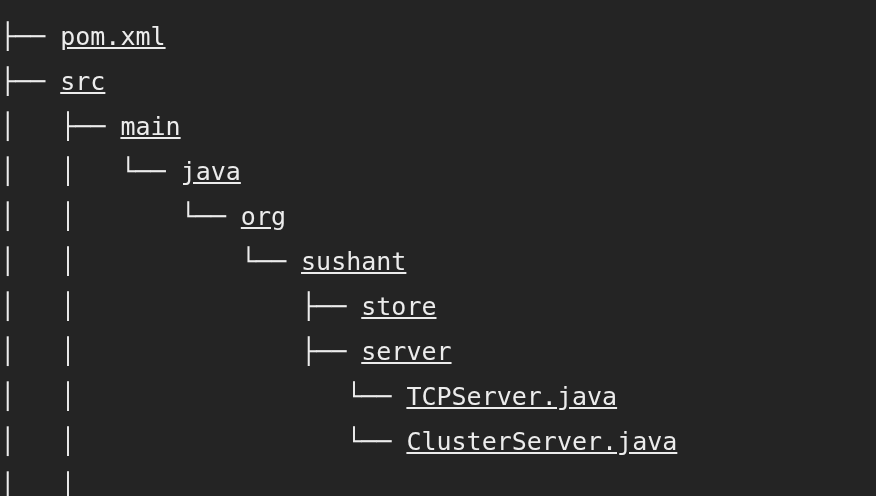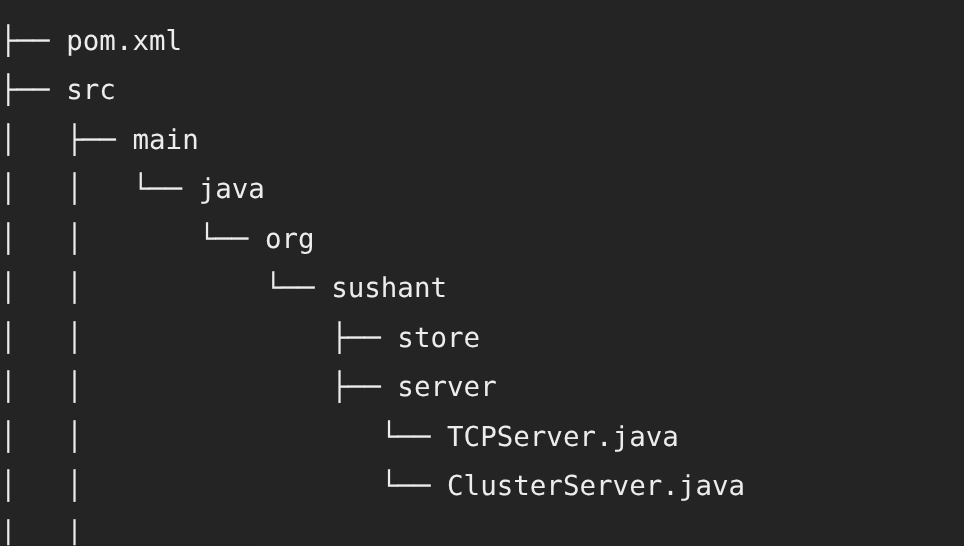--- a/index.html
+++ b/index.html
@@ -33,20 +33,21 @@
   .tree-row {
     display: block;
     height: 45px;
     white-space: pre;
   }
   .tree-prefix {
     white-space: pre;
   }
   .tree-name {
     white-space: pre;
+    text-decoration: underline;
   }
 </style>
 </head>
 <body>
 
 <div id="screen">
   <pre id="tree"><span class="tree-row"><span class="tree-prefix">├── </span><span class="tree-name">pom.xml</span></span><span class="tree-row"><span class="tree-prefix">├── </span><span class="tree-name">src</span></span><span class="tree-row"><span class="tree-prefix">│   ├── </span><span class="tree-name">main</span></span><span class="tree-row"><span class="tree-prefix">│   │   └── </span><span class="tree-name">java</span></span><span class="tree-row"><span class="tree-prefix">│   │       └── </span><span class="tree-name">org</span></span><span class="tree-row"><span class="tree-prefix">│   │           └── </span><span class="tree-name">sushant</span></span><span class="tree-row"><span class="tree-prefix">│   │               ├── </span><span class="tree-name">store</span></span><span class="tree-row"><span class="tree-prefix">│   │               ├── </span><span class="tree-name">server</span></span><span class="tree-row"><span class="tree-prefix">│   │                  └── </span><span class="tree-name">TCPServer.java</span></span><span class="tree-row"><span class="tree-prefix">│   │                  └── </span><span class="tree-name">ClusterServer.java</span></span><span class="tree-row"><span class="tree-prefix">│   │</span><span class="tree-name"></span></span></pre>
 </div>
 
 </body></html>

